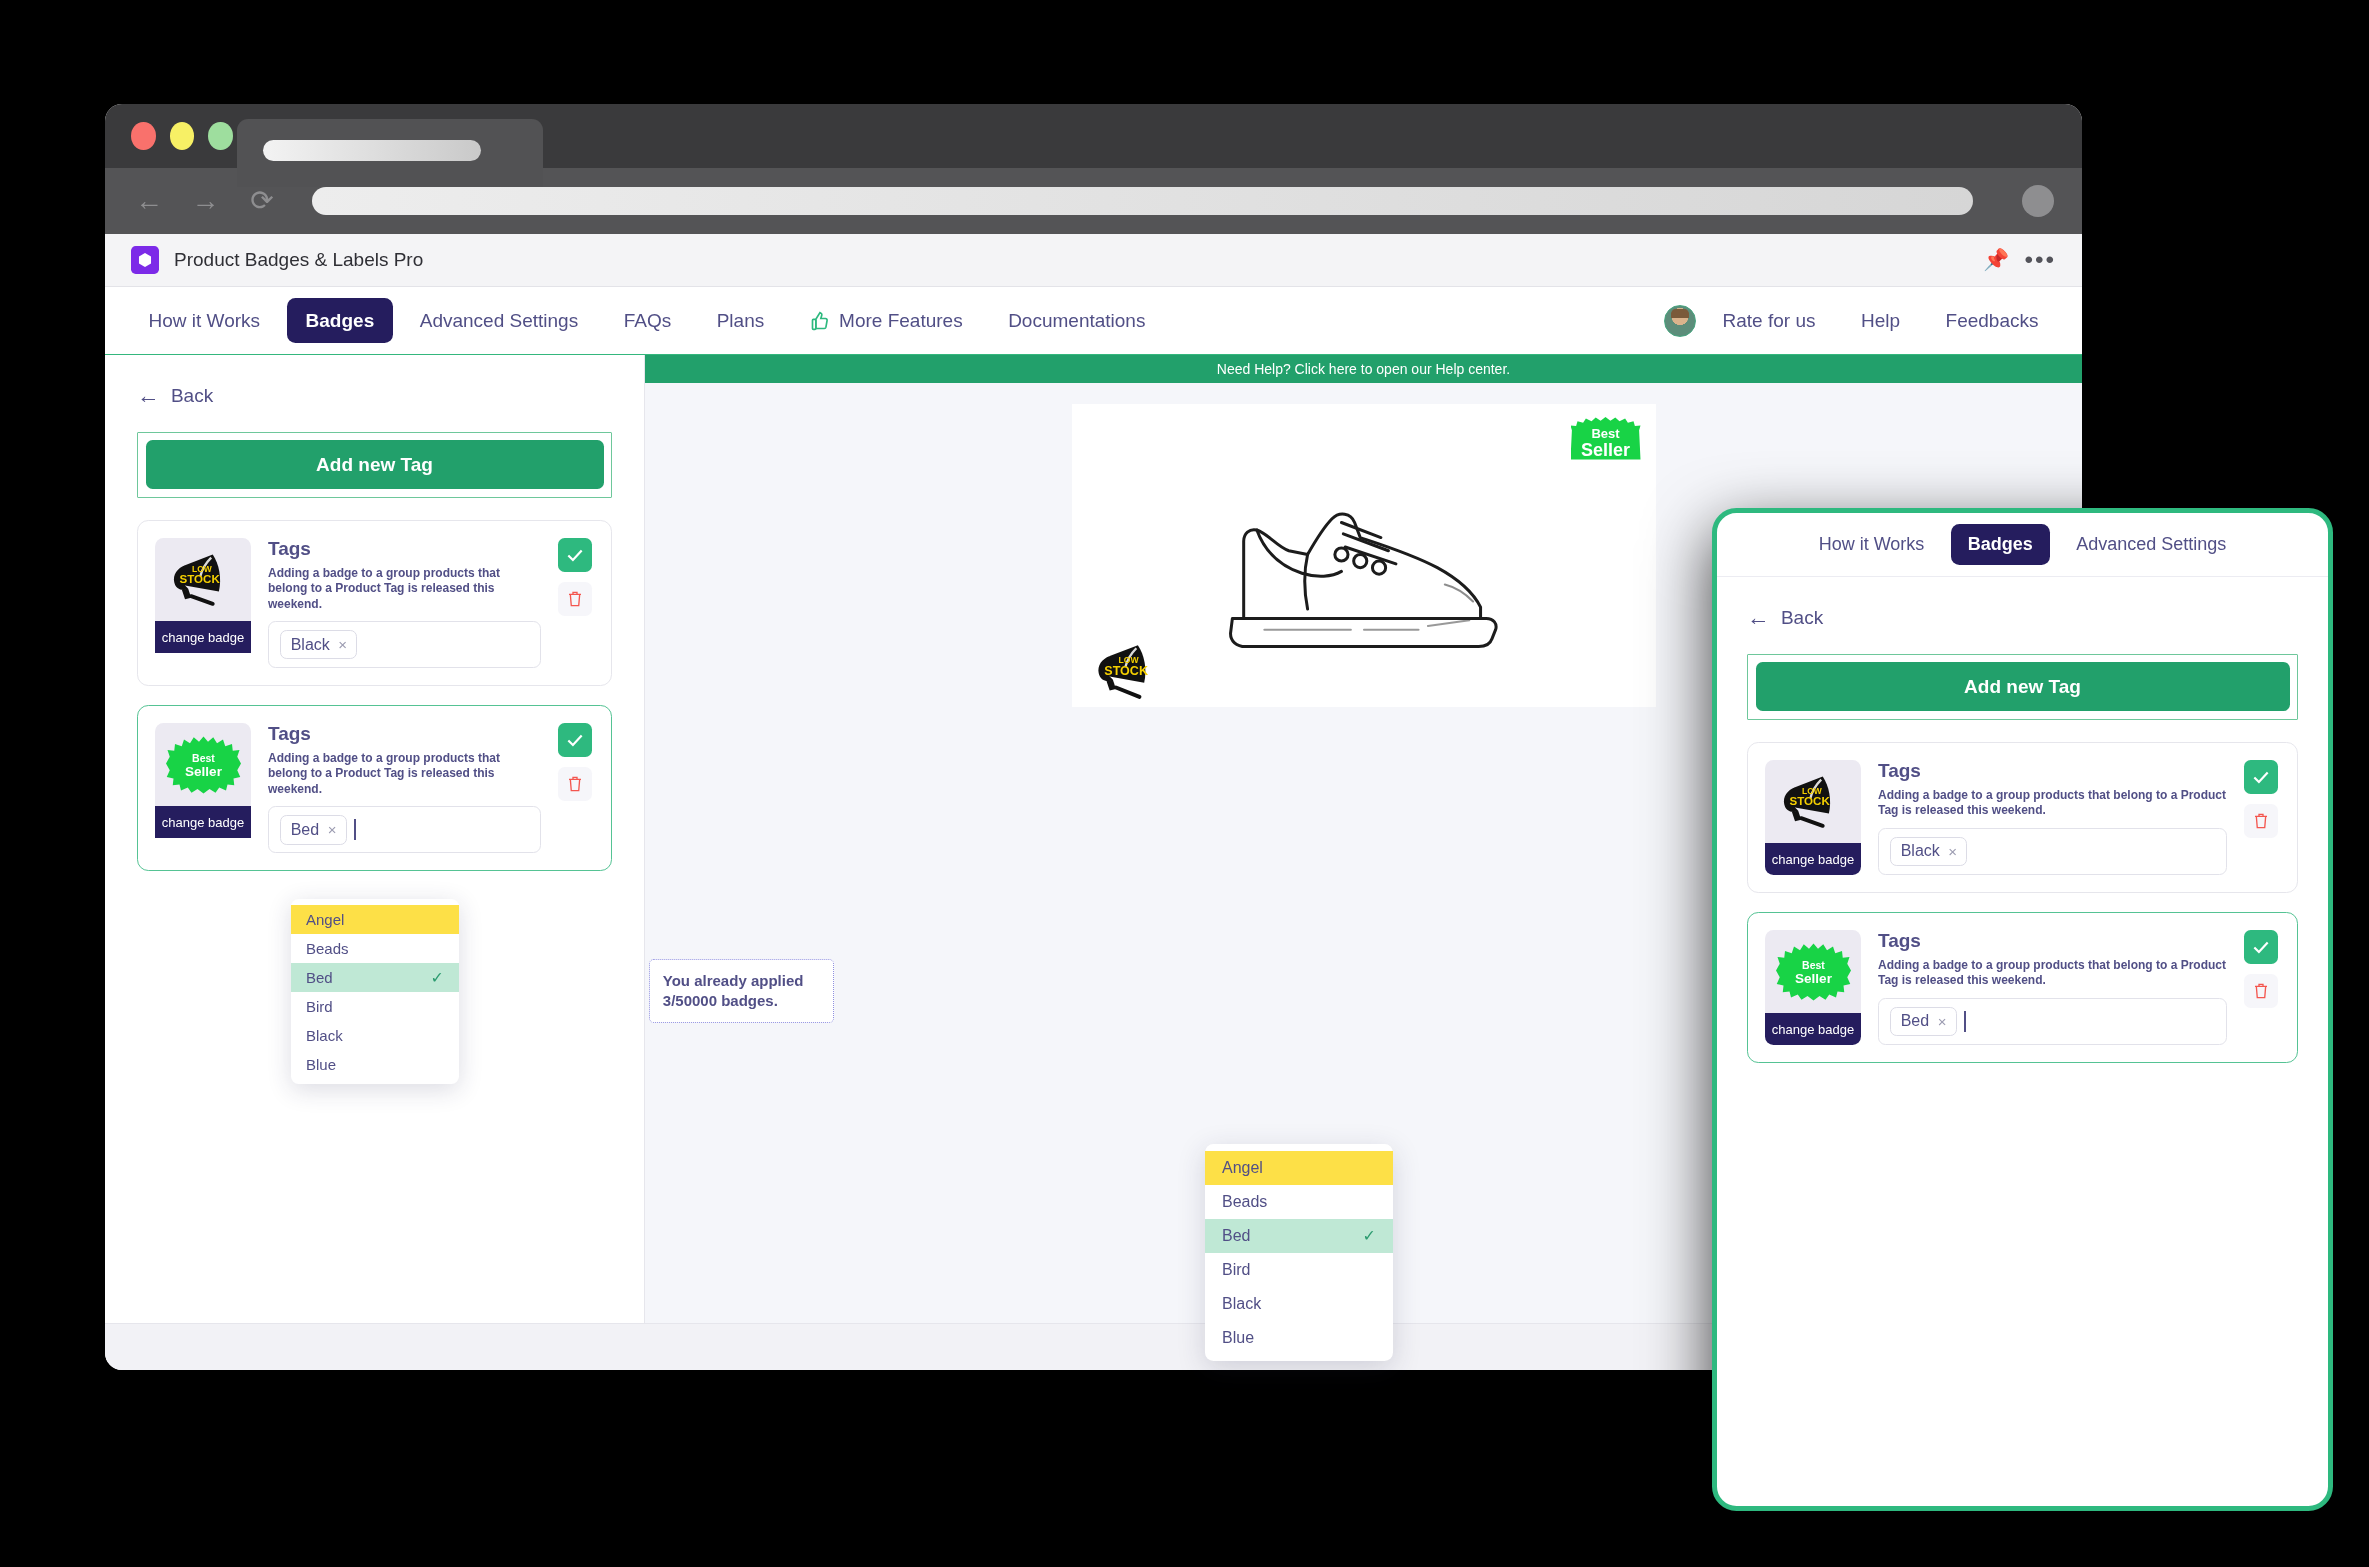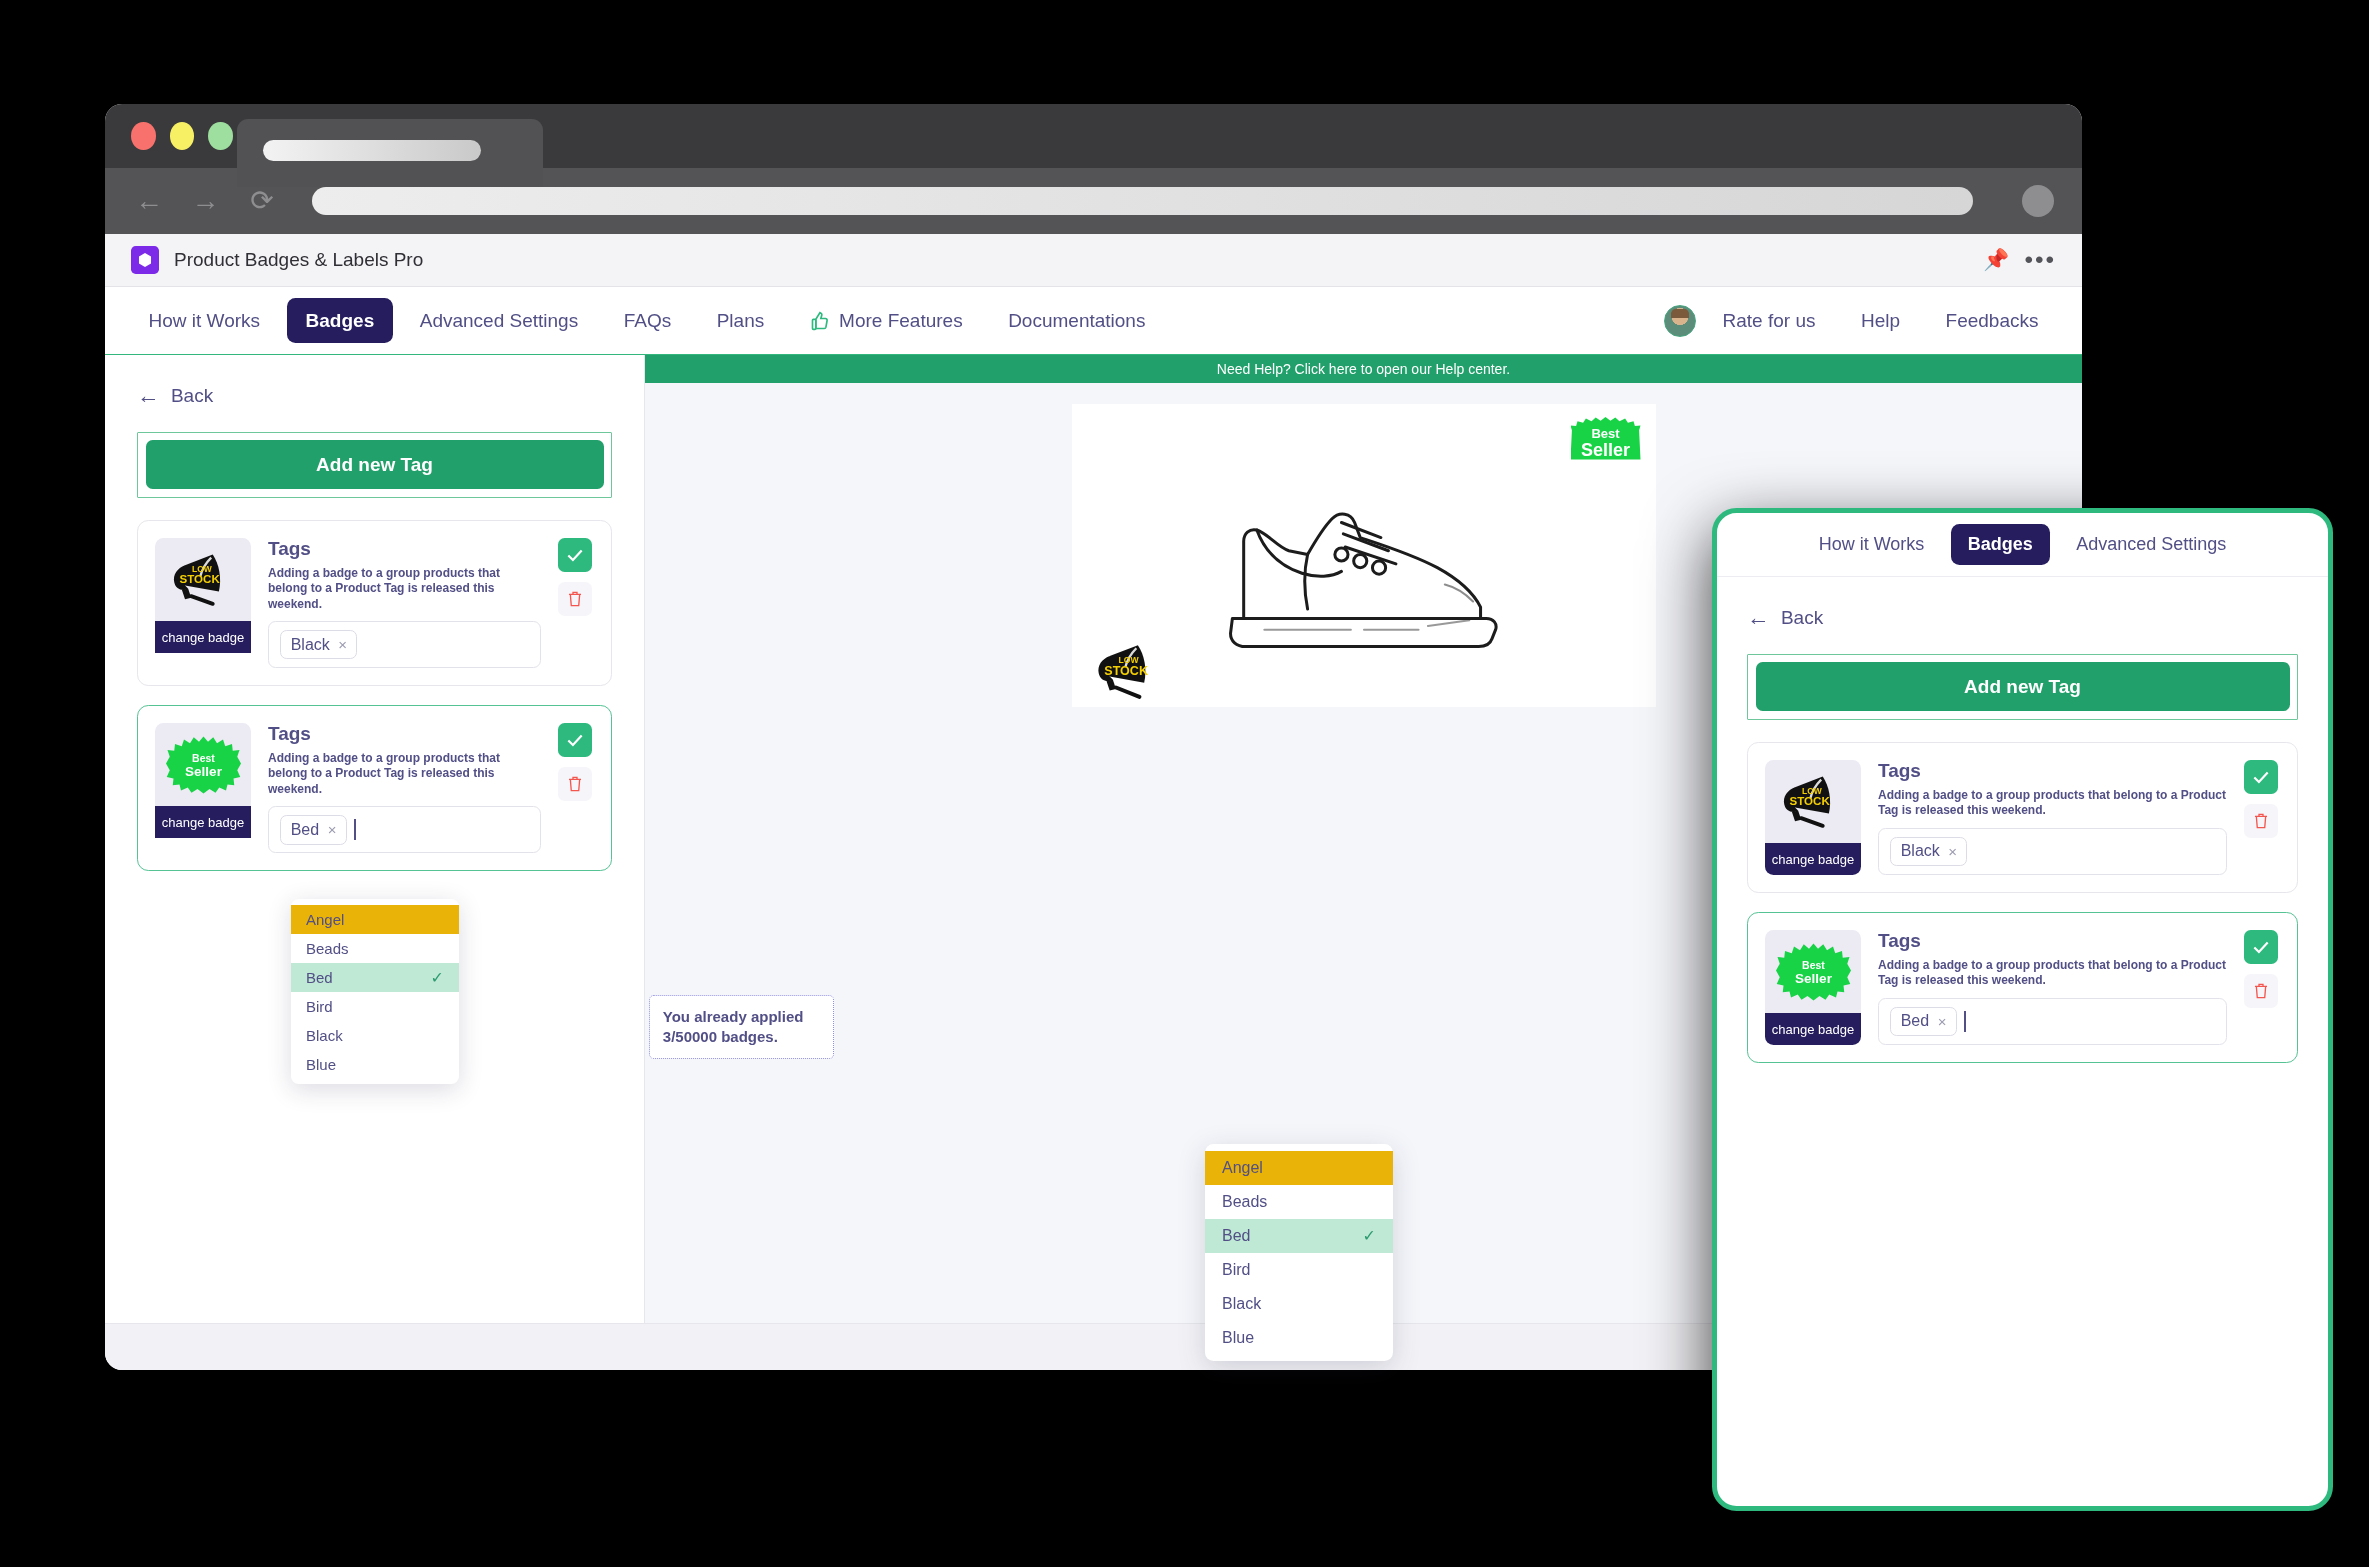--- a/index.html
+++ b/index.html
@@ -132,21 +132,21 @@
   }
 
   
   .dropdown {
     position: absolute; left: 186px; top: 544px; width: 168px;
     background: #fff; border-radius: 7.5px; box-shadow: 0 5.6px 24.5px rgba(40,40,80,.16);
     padding: 5.6px 0; z-index: 40;
   }
   .dd-item { height: 29px; display: flex; align-items: center; justify-content: space-between;
     padding: 0 15px; font-size: 15px; color: #514f86; }
-  .dd-item.hover { background: #eab308; }
+  .dd-item.hover { background: #fde047; }
   .dd-item.sel { background: #bfe8d5; }
   .dd-item .tick { color: #2b9b6f; font-size: 16px; }
 
   
   .helpbanner { height: 28px; background: #22a06b; color: #fff; font-size: 14px;
     display: flex; align-items: center; justify-content: center; }
   .promo { text-align: center; font-size: 19px; color: #3a3ae0; font-weight: 700; margin-top: 56px; }
   .preview {
     width: 584px; height: 303px; margin: 21px auto 0; background: #fff; position: relative;
   }
@@ -157,21 +157,21 @@
     background: #18d346; display: flex; flex-direction: column;
     align-items: center; justify-content: center; line-height: 1.05;
     clip-path: polygon(50% 0%,57% 7%,64% 1%,70% 8%,78% 3%,82% 11%,90% 8%,92% 17%,100% 16%,98% 25%,100% 80%,0 80%,2% 25%,0 16%,8% 17%,10% 8%,18% 11%,22% 3%,30% 8%,36% 1%,43% 7%);
   }
   .bs-badge .s1 { font-size: 13px; }
   .bs-badge .s2 { font-size: 18px; }
   .ls-badge { position: absolute; left: 13px; bottom: 7.5px; width: 87px; height: 58px; }
   .patchnote { text-align: center; font-size: 16px; color: #fa7f7f; margin-top: 13px; line-height: 1.45; padding: 0 169px; }
   .patchnote a { color: #5a9ef7; text-decoration: none; }
   .counterbox {
-    position: absolute; left: 3.8px; top: 640px; width: 185px;
+    position: absolute; left: 3.8px; top: 604px; width: 185px;
     border: 1.9px dotted #8f8fe0; border-radius: 4.7px; background: #fff;
     padding: 11.3px 13px; font-size: 15px; color: #514f86; font-weight: 700; line-height: 1.3;
   }
   .footerstrip { height: 70px; background: #f2f2f6; border-top: 0.9px solid #e6e6ec; }
 
   
   .mobile {
     position: absolute; left: 1712px; top: 508px; width: 621px; height: 1003px;
     background: #fff; border: 5.6px solid #2eb97f; border-radius: 24.5px;
     box-shadow: 0 22.6px 66px rgba(0,0,0,.75); overflow: hidden;

